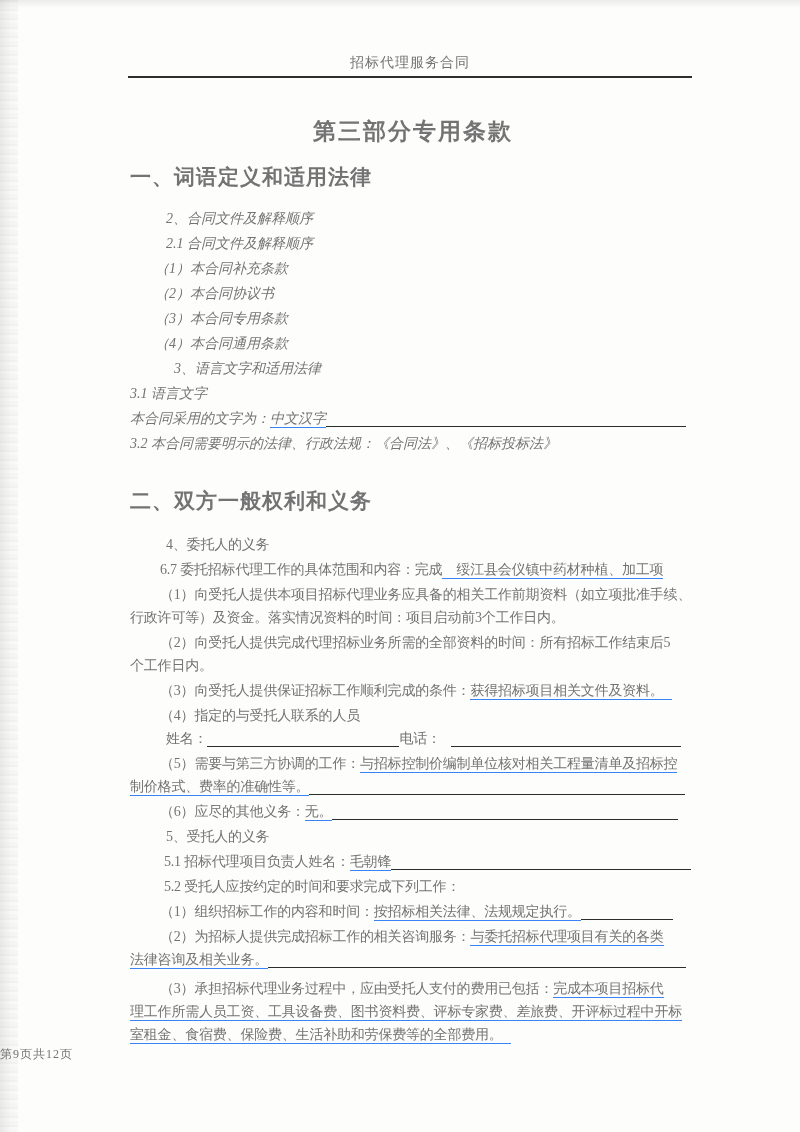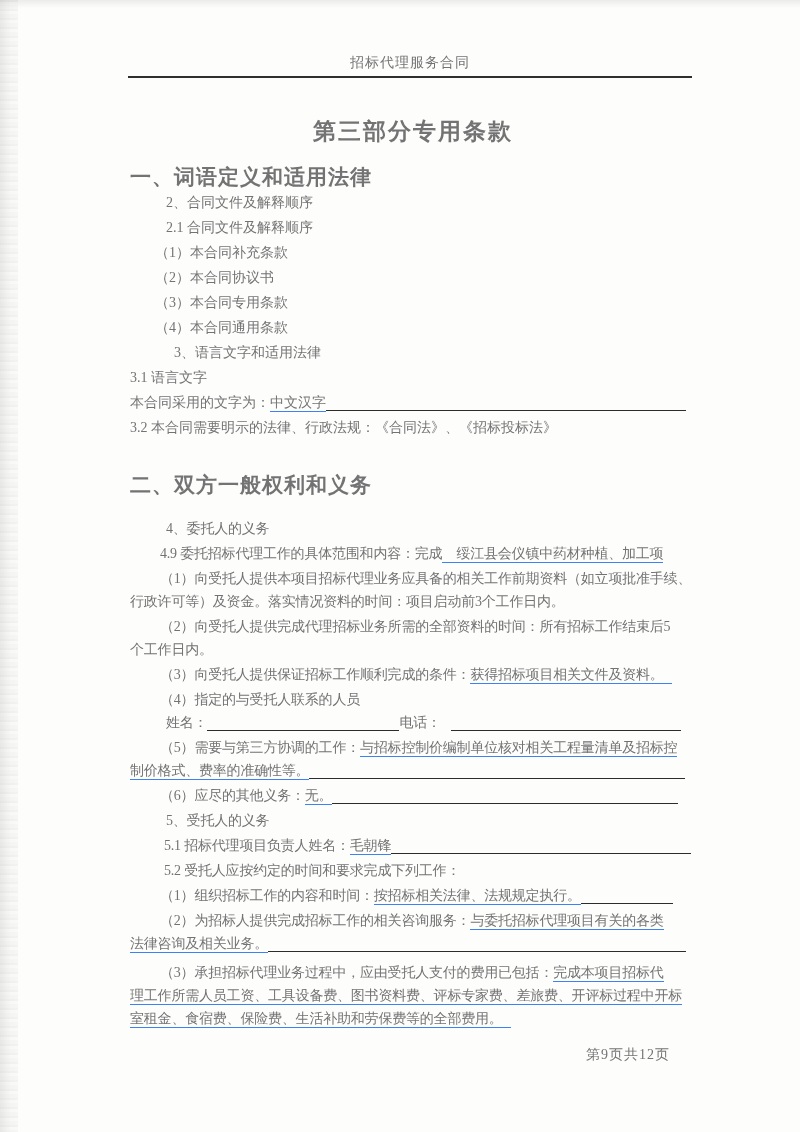--- a/index.html
+++ b/index.html
@@ -44,21 +44,21 @@
     text-align:center; letter-spacing:2px;
   }
   .sec-heading {
     margin:18px 0 0 0;
     font-family:"Liberation Sans","DejaVu Sans",sans-serif;
     font-weight:700; font-size:21px; line-height:26px;
     letter-spacing:1px;
   }
   .sec-heading.mt { margin-top:32px; }
 
-  .grpA { margin-top:0; }
+  .grpA { margin-top:16px;font-style:italic; }
   .grpA .line { line-height:25px; }
   .grpB { margin-top:19px; }
   .grpB .line { line-height:23px; letter-spacing:-0.2px; }
 
   .line { font-size:14px; margin:0; white-space:nowrap; }
   .mt2 { margin-top:2px; }
   .mt6 { margin-top:6px; }
 
   .ind25 { padding-left:25px; }
   .ind30 { padding-left:30px; }
@@ -71,21 +71,21 @@
     display:inline-block; vertical-align:-4px;
     border-bottom:1px solid #2c2c2c; height:14px;
   }
   .padl14 { padding-left:14px; }
   .padr8  { padding-right:8px; }
   .padr46 { padding-right:46px; }
   .gap { display:inline-block; width:10px; }
 
   .doc-footer {
     position:absolute; top:1046px; left:0; width:670px;
-    text-align:right; font-size:14px; letter-spacing:1px;
+    text-align:left; font-size:12px; letter-spacing:1px;
   }
 </style>
 </head>
 <body>
 
 <div class="page">
   <div class="scan-edge"></div>
   <div class="scan-top"></div>
 
   <div class="doc-header">
@@ -110,21 +110,21 @@
       <p class="line">3.1 语言文字</p>
       <p class="line"><span>本合同采用的文字为：</span><span class="u">中文汉字</span><span class="fill" style="width:360px"></span></p>
       <p class="line">3.2 本合同需要明示的法律、行政法规：《合同法》、《招标投标法》</p>
     </div>
 
     <h2 class="sec-heading mt">二、双方一般权利和义务</h2>
 
     <div class="grpB">
       <p class="line ind36">4、委托人的义务</p>
 
-      <p class="line ind30 mt2"><span>4.9 委托招标代理工作的具体范围和内容：完成</span><span class="u padl14">绥江县会仪镇中药材种植、加工项</span></p>
+      <p class="line ind30 mt2"><span>6.7 委托招标代理工作的具体范围和内容：完成</span><span class="u padl14">绥江县会仪镇中药材种植、加工项</span></p>
 
       <p class="line ind30 mt2">（1）向受托人提供本项目招标代理业务应具备的相关工作前期资料（如立项批准手续、</p>
       <p class="line">行政许可等）及资金。落实情况资料的时间：项目启动前3个工作日内。</p>
 
       <p class="line ind30 mt2">（2）向受托人提供完成代理招标业务所需的全部资料的时间：所有招标工作结束后5</p>
       <p class="line">个工作日内。</p>
 
       <p class="line ind30 mt2"><span>（3）向受托人提供保证招标工作顺利完成的条件：</span><span class="u padr8">获得招标项目相关文件及资料。</span></p>
 
       <p class="line ind30 mt2">（4）指定的与受托人联系的人员</p>

